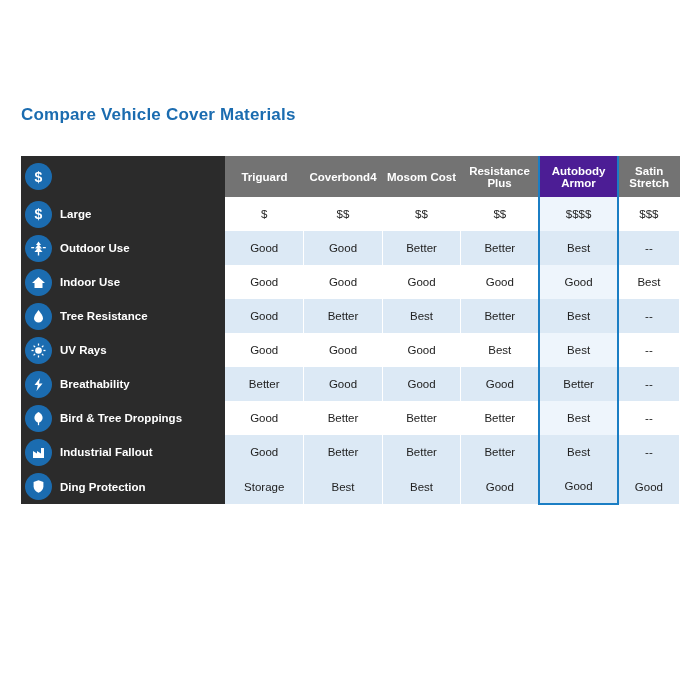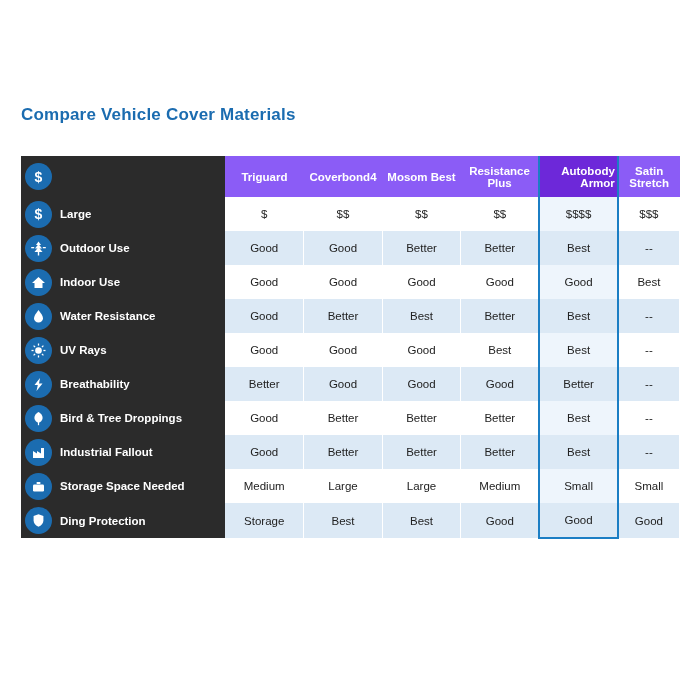--- a/index.html
+++ b/index.html
@@ -35,40 +35,39 @@
     border-collapse: collapse;
     width: 659px;
     table-layout: fixed;
   }
   table.cmp col.lbl { width: 169px; }
   table.cmp col.c   { width: 65px; }
   table.cmp col.c4  { width: 51px; }
 
   
   tr.head th {
-    background: #8b5cf6;
+    background: #737373;
     color: #ffffff;
     font-size: 11.5px;
     font-weight: bold;
     height: 41px;
     vertical-align: middle;
     text-align: center;
     padding: 0 2px;
   }
   tr.head th.labelhead {
     background: #2b2b2b;
     text-align: left;
     padding-left: 0;
   }
   tr.head th.hl {
-    background: #6d28d9;
+    background: #4c1d95;
     color: #ffffff;
     border-left: 2px solid #1b7ec4;
     border-right: 2px solid #1b7ec4;
-    text-align: right;
   }
 
   
   td.lbl {
     background: #2b2b2b;
     color: #ffffff;
     font-size: 11.5px;
     font-weight: bold;
     height: 32px;
     padding: 0 6px 0 0;
@@ -139,21 +138,21 @@
       </colgroup>
       <thead>
         <tr class="head">
           <th class="labelhead">
             <span class="ico">
                 <span class="glyph">$</span>
               </span>
           </th>
           <th>Triguard</th>
           <th>Coverbond4</th>
-          <th>Mosom Best</th>
+          <th>Mosom Cost</th>
           <th>Resistance Plus</th>
           <th class="hl">Autobody Armor</th>
           <th>Satin Stretch</th>
         </tr>
       </thead>
       <tbody>
 
         <tr class="odd">
           <td class="lbl">
             <div class="row-inner">
@@ -217,21 +216,21 @@
         </tr>
 
         <tr class="even">
           <td class="lbl">
             <div class="row-inner">
               <span class="ico">
                 <svg width="17" height="17" viewBox="0 0 17 17" aria-hidden="true">
                   <path d="M8.5 2 C11.5 6 13 8.2 13 10.2 C13 12.6 11 14.5 8.5 14.5 C6 14.5 4 12.6 4 10.2 C4 8.2 5.5 6 8.5 2 Z" fill="#ffffff"></path>
                 </svg>
               </span>
-              <span>Water Resistance</span>
+              <span>Tree Resistance</span>
             </div>
           </td>
           <td class="d">Good</td>
           <td class="d">Better</td>
           <td class="d">Best</td>
           <td class="d">Better</td>
           <td class="d hl">Best</td>
           <td class="d">--</td>
         </tr>
 
@@ -315,39 +314,20 @@
             </div>
           </td>
           <td class="d">Good</td>
           <td class="d">Better</td>
           <td class="d">Better</td>
           <td class="d">Better</td>
           <td class="d hl">Best</td>
           <td class="d">--</td>
         </tr>
 
-        <tr class="odd">
-          <td class="lbl">
-            <div class="row-inner">
-              <span class="ico">
-                <svg width="17" height="17" viewBox="0 0 17 17" aria-hidden="true">
-                  <rect x="3" y="6.5" width="11" height="7" rx="1.2" fill="#ffffff"></rect>
-                  <rect x="6.5" y="4" width="4" height="2" rx="0.8" fill="#ffffff"></rect>
-                </svg>
-              </span>
-              <span>Storage Space Needed</span>
-            </div>
-          </td>
-          <td class="d">Medium</td>
-          <td class="d">Large</td>
-          <td class="d">Large</td>
-          <td class="d">Medium</td>
-          <td class="d hl">Small</td>
-          <td class="d">Small</td>
-        </tr>
 
 
 
         <tr class="even last">
           <td class="lbl">
             <div class="row-inner">
               <span class="ico">
                 <svg width="17" height="17" viewBox="0 0 17 17" aria-hidden="true">
                   <path d="M8.5 2.2 L13.4 4 L13.4 8.6 C13.4 11.6 11.3 13.8 8.5 14.8 C5.7 13.8 3.6 11.6 3.6 8.6 L3.6 4 Z" fill="#ffffff"></path>
                 </svg>

